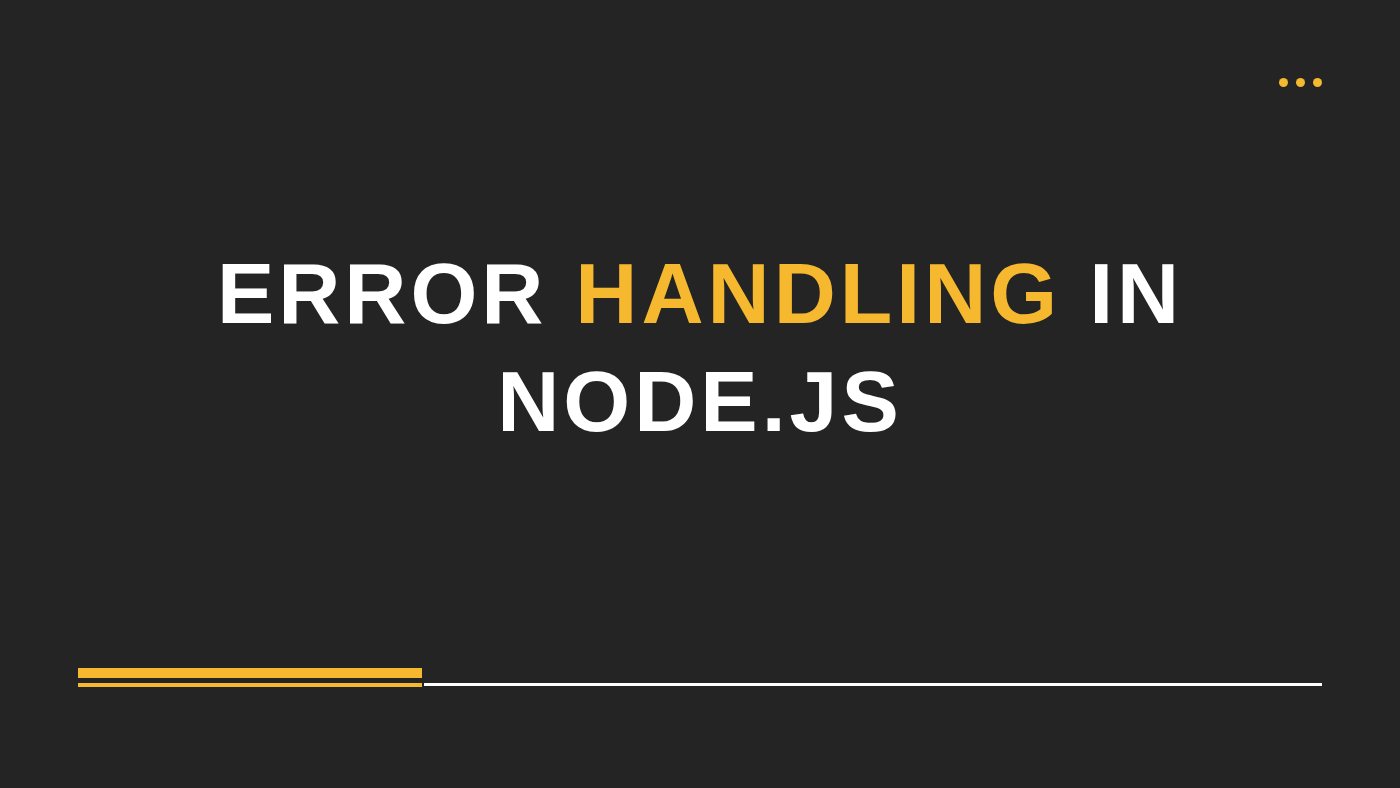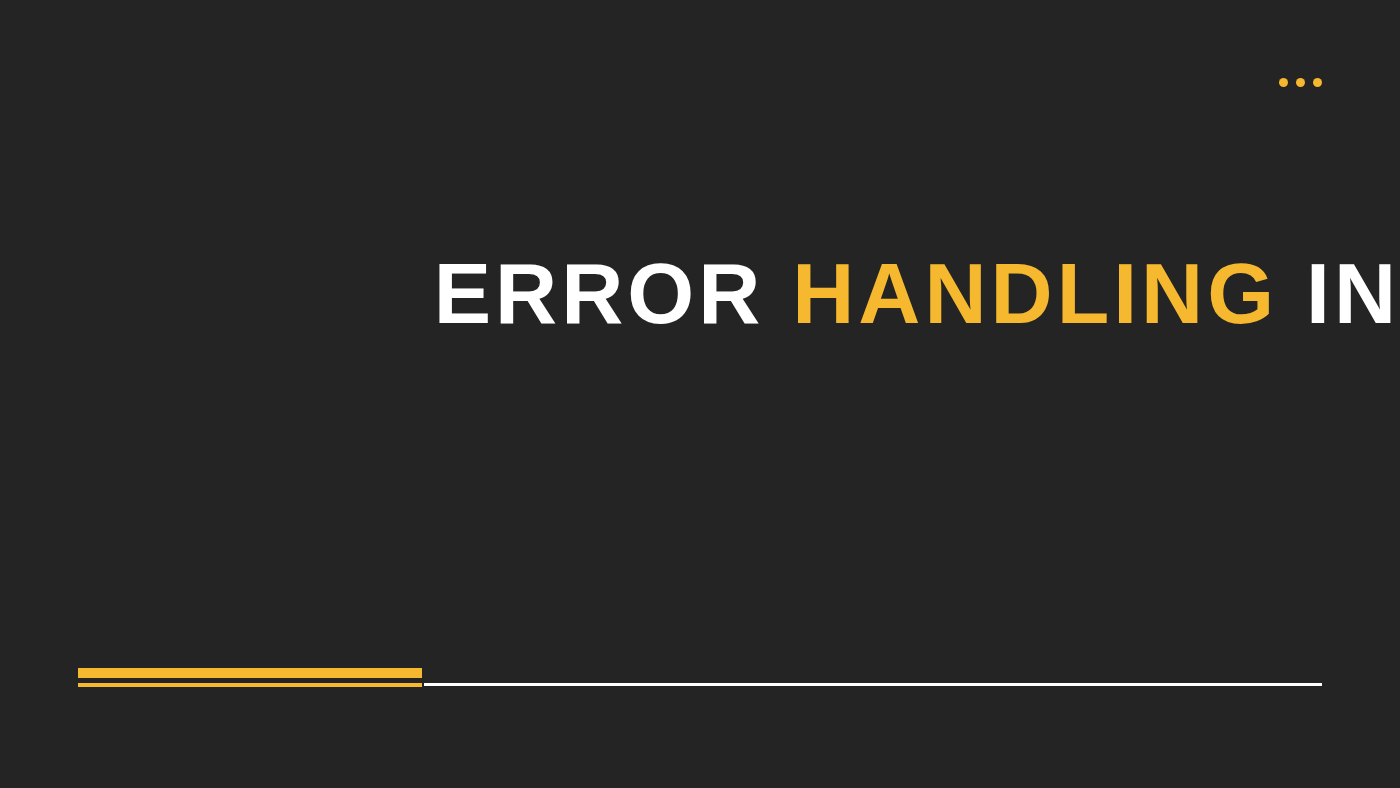--- a/index.html
+++ b/index.html
@@ -1,19 +1,18 @@
 <!DOCTYPE html>
 <html><head>
   <meta charset="utf-8">
   <style>
     * {
       margin: 0;
       padding: 0;
       box-sizing: border-box;
-      text-align: right;
     }
     body {
       width: 1400px;
       height: 788px;
       background-color: #242424;
       position: relative;
       font-family: 'Arial Black', 'Helvetica Neue', Arial, sans-serif;
       overflow: hidden;
     }
     .dots {
@@ -90,19 +89,20 @@
   <div class="dot"></div>
   <div class="dot"></div>
 </div>
 
 <div class="title-container">
   <div class="title-line">
     <span class="word-white">ERROR</span>
     <span class="word-yellow">HANDLING</span>
     <span class="word-white">IN</span>
   </div>
+  <div class="title-line word-white">NODE.JS</div>
 </div>
 
 <div class="underline-container">
   <div class="yellow-bar"></div>
   <div class="yellow-bar-thin"></div>
   <div class="white-line"></div>
 </div>
 
 </body></html>

